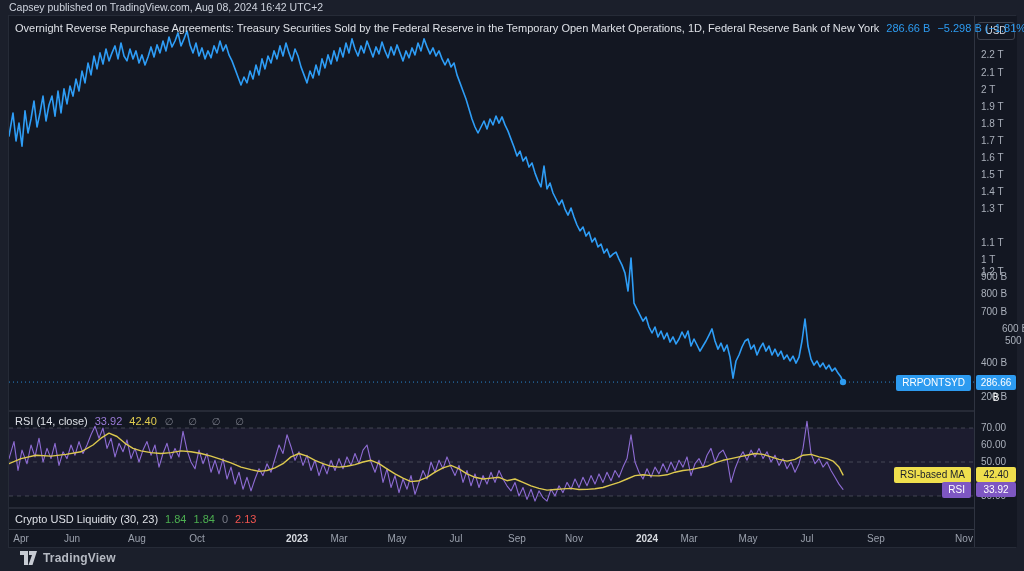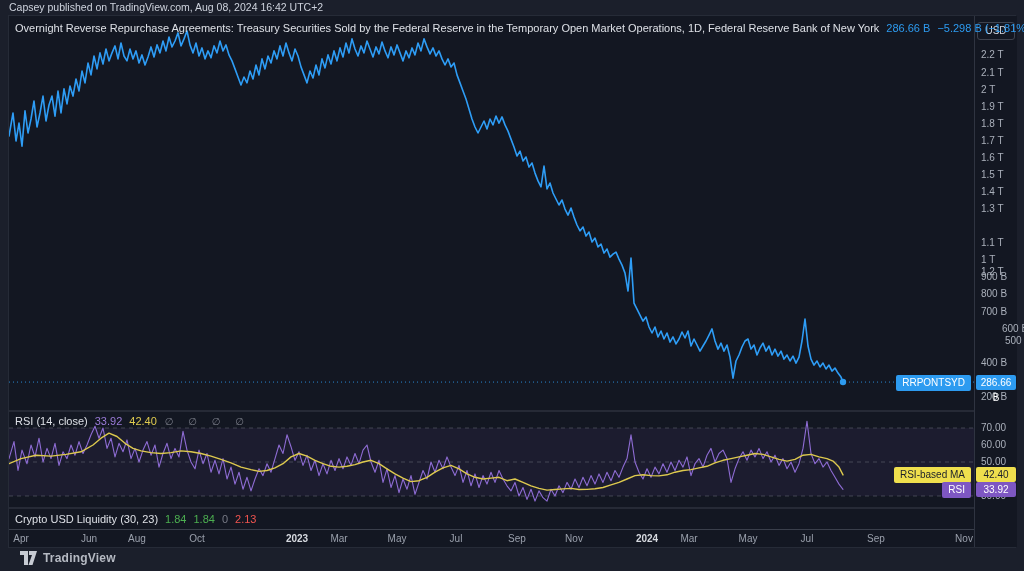--- a/index.html
+++ b/index.html
@@ -100,21 +100,21 @@
       <div class="tick" style="top: 340.72px;">400 B</div>
       <div class="tick" style="top: 374.86px;">200 B</div>
       <div class="tick" style="top: 406px;">70.00</div>
       <div class="tick" style="top: 423px;">60.00</div>
       <div class="tick" style="top: 440px;">50.00</div>
       <div class="tick" style="top: 474px;">30.00</div>
     </div>
 
   <div id="time-scale"></div>
 <div class="time-tick" style="left: 12px;">Apr</div>
-    <div class="time-tick" style="left: 80px;">Jun</div>
+    <div class="time-tick" style="left: 63px;">Jun</div>
     <div class="time-tick" style="left: 128px;">Aug</div>
     <div class="time-tick" style="left: 188px;">Oct</div>
     <div class="time-tick year" style="left: 272px;">2023</div>
     <div class="time-tick" style="left: 330px;">Mar</div>
     <div class="time-tick" style="left: 388px;">May</div>
     <div class="time-tick" style="left: 447px;">Jul</div>
     <div class="time-tick" style="left: 508px;">Sep</div>
     <div class="time-tick" style="left: 565px;">Nov</div>
     <div class="time-tick year" style="left: 622px;">2024</div>
     <div class="time-tick" style="left: 680px;">Mar</div>

